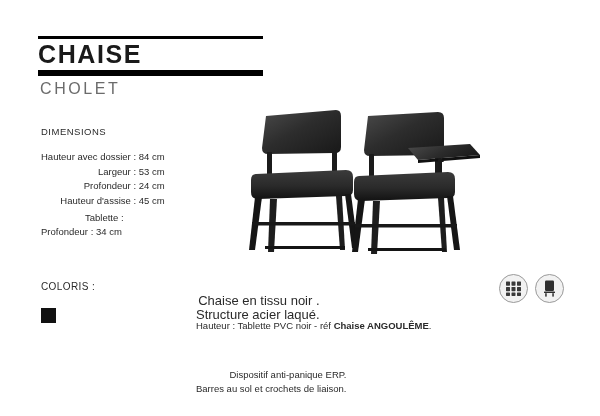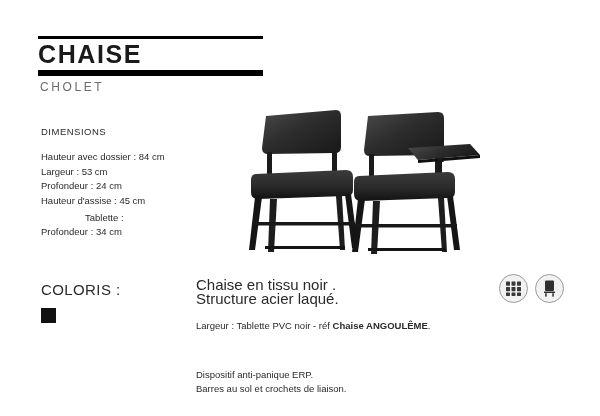--- a/index.html
+++ b/index.html
@@ -12,20 +12,21 @@
     background: #ffffff;
     font-family: "Liberation Sans", sans-serif;
     color: #1a1a1a;
     position: relative;
     overflow: hidden;
   }
   .page {
     position: relative;
     width: 600px;
     height: 416px;
+    text-align: right;
   }
 
   
   .rule-top {
     position: absolute;
     left: 38px;
     top: 36px;
     width: 225px;
     height: 3px;
     background: #000000;
@@ -45,21 +46,21 @@
     left: 38px;
     top: 70px;
     width: 225px;
     height: 6px;
     background: #000000;
   }
   .subtitle {
     position: absolute;
     left: 40px;
     top: 80px;
-    font-size: 12px;
+    font-size: 16px;
     letter-spacing: 2.6px;
     color: #6b6b6b;
   }
 
   
   .dim-heading {
     position: absolute;
     left: 41px;
     top: 126px;
     font-size: 9.5px;
@@ -92,39 +93,39 @@
     font-size: 9.5px;
     line-height: 14.5px;
     color: #2a2a2a;
   }
 
   
   .coloris-label {
     position: absolute;
     left: 41px;
     top: 281px;
-    font-size: 15px;
+    font-size: 10px;
     letter-spacing: 0.4px;
     color: #2a2a2a;
   }
   .swatch {
     position: absolute;
     left: 41px;
     top: 308px;
     width: 15px;
     height: 15px;
     background: #111111;
   }
 
   
   .desc {
     position: absolute;
     left: 196px;
-    top: 278px;
-    font-size: 15px;
+    top: 294px;
+    font-size: 13px;
     line-height: 14px;
     color: #2a2a2a;
   }
   .option {
     position: absolute;
     left: 196px;
     top: 319px;
     font-size: 9.5px;
     line-height: 14px;
     color: #2a2a2a;
@@ -196,21 +197,21 @@
 
   <div class="coloris-label">COLORIS :</div>
   <div class="swatch"></div>
 
   <div class="desc">
     <div>Chaise en tissu noir .</div>
     <div>Structure acier laqué.</div>
   </div>
 
   <div class="option">
-    <span>Largeur : Tablette PVC noir - réf </span><b>Chaise ANGOULÊME</b><span>.</span>
+    <span>Hauteur : Tablette PVC noir - réf </span><b>Chaise ANGOULÊME</b><span>.</span>
   </div>
 
   <div class="dispositif">
     <div>Dispositif anti-panique ERP.</div>
     <div>Barres au sol et crochets de liaison.</div>
   </div>
 
   <div class="badges">
     <div class="badge badge-1">
       <svg width="27" height="27" viewBox="0 0 27 27">

